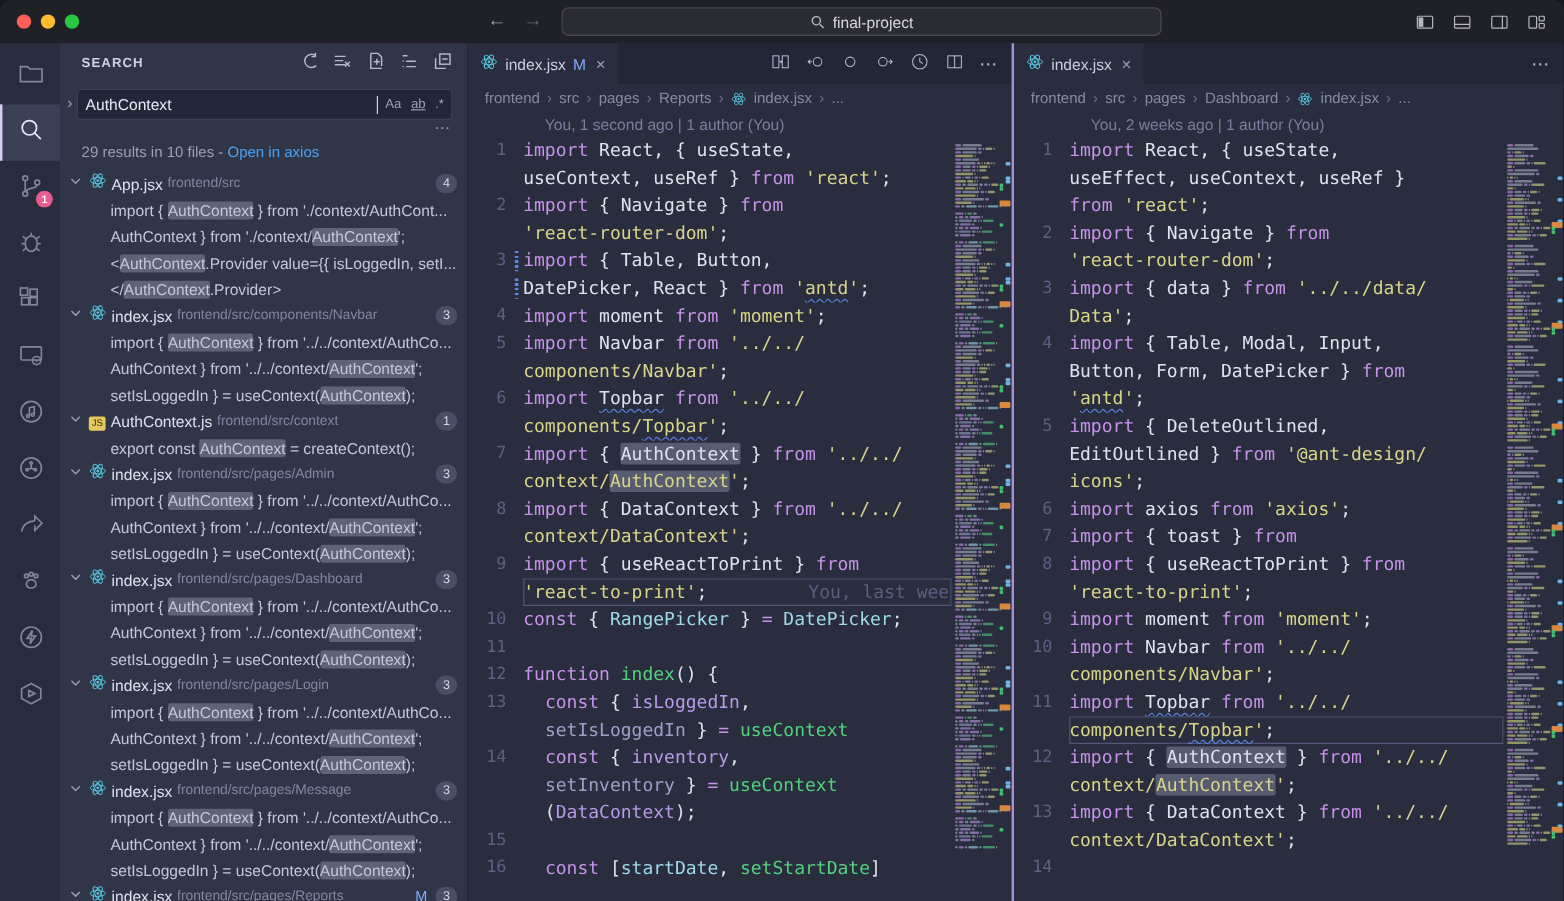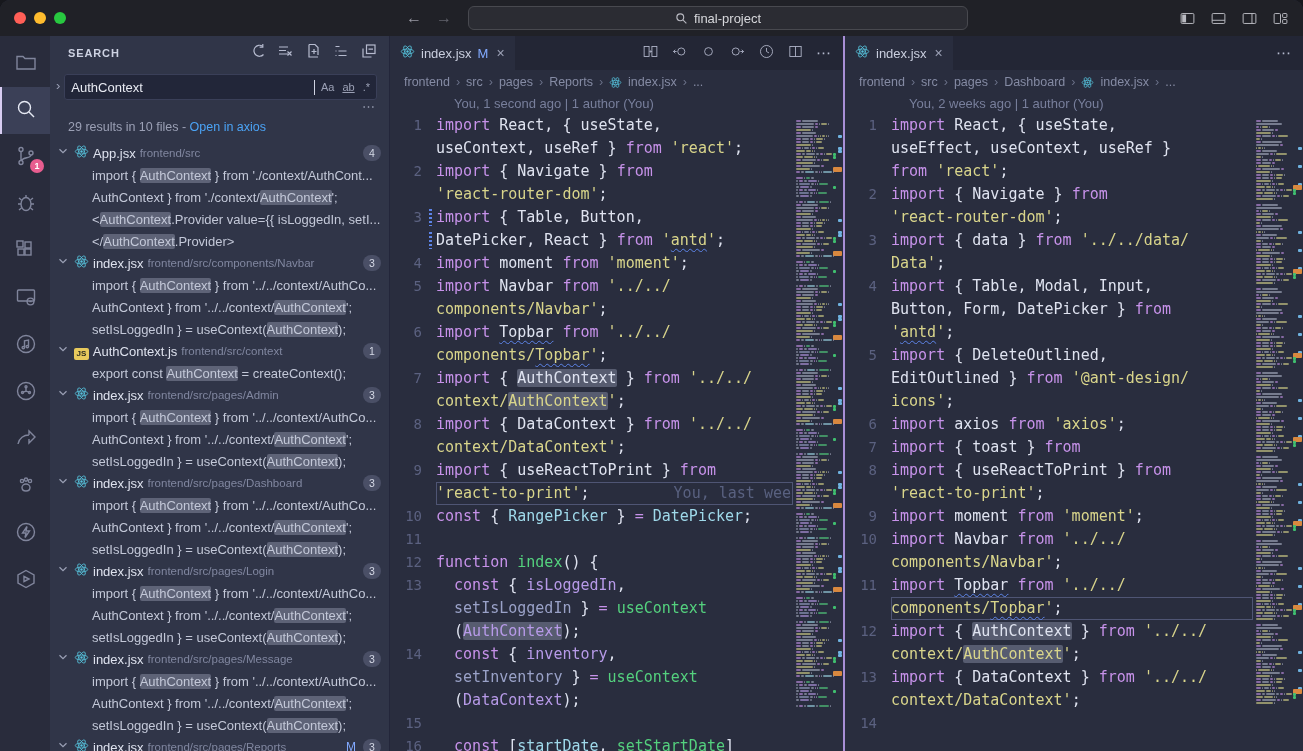--- a/index.html
+++ b/index.html
@@ -55,21 +55,21 @@
   .in-toggle { color:#9ba0b5; font-size:11px; line-height:1; }
   .in-toggle.u { text-decoration:underline; }
   .sb-morerow { display:flex; justify-content:flex-end; padding:2px 14px; color:#9ba0b5;
     font-size:13px; height:16px; line-height:10px; }
   .sb-summary { padding:4px 18px 8px; font-size:12.5px; color:#9ba0b5; }
   .sb-summary a { color:#4ba3f5; text-decoration:none; }
   .tree { flex:1; overflow:hidden; }
   .frow { height:22px; display:flex; align-items:center; padding:0 8px 0 6px; gap:4px; }
   .chev svg { width:14px; height:14px; stroke:#9ba0b5; fill:none; stroke-width:1.4; }
   .ficon svg { width:15px; height:15px; }
-  .jsbadge { background:#e7c95c; color:#2b2b20; font-size:8px; font-weight:bold;
+  .jsbadge { background:#e7c95c; color:#2b2b20; font-size:8px; font-weight:normal;
     padding:1.5px 2.5px; border-radius:2px; display:inline-block; }
   .fname { color:#dee2ee; font-size:13px; white-space:nowrap; }
   .fpath { color:#8187a0; font-size:11.5px; white-space:nowrap; overflow:hidden;
     text-overflow:ellipsis; flex:1; }
   .fright { display:flex; align-items:center; gap:7px; }
   .fmod { color:#82aaff; font-size:12px; }
   .fcount { background:#4a4f66; color:#d5d9e6; font-size:10.5px; border-radius:9px;
     min-width:18px; height:16px; display:flex; align-items:center; justify-content:center;
     padding:0 5px; }
   .mrowt { height:22px; display:flex; align-items:center; padding-left:42px;
@@ -616,21 +616,20 @@
               <div class="crow">
                 <span class="gut">13</span>
                 <div class="ctext"><span class="tok">  </span><span class="tok c-kw">const</span><span class="tok"> { </span><span class="tok c-pv">isLoggedIn</span><span class="tok">,</span></div>
               </div>
               <div class="crow">
                 <span class="gut"></span>
                 <div class="ctext"><span class="tok">  </span><span class="tok c-pv2">setIsLoggedIn</span><span class="tok"> } </span><span class="tok c-kw">=</span><span class="tok"> </span><span class="tok c-fn">useContext</span></div>
               </div>
               <div class="crow">
                 <span class="gut"></span>
-                <div class="ctext"><span class="tok">  (</span><span class="tok c-pv hl">AuthContext</span><span class="tok">);</span></div>
               </div>
               <div class="crow">
                 <span class="gut">14</span>
                 <div class="ctext"><span class="tok">  </span><span class="tok c-kw">const</span><span class="tok"> { </span><span class="tok c-pv">inventory</span><span class="tok">,</span></div>
               </div>
               <div class="crow">
                 <span class="gut"></span>
                 <div class="ctext"><span class="tok">  </span><span class="tok c-pv2">setInventory</span><span class="tok"> } </span><span class="tok c-kw">=</span><span class="tok"> </span><span class="tok c-fn">useContext</span></div>
               </div>
               <div class="crow">

